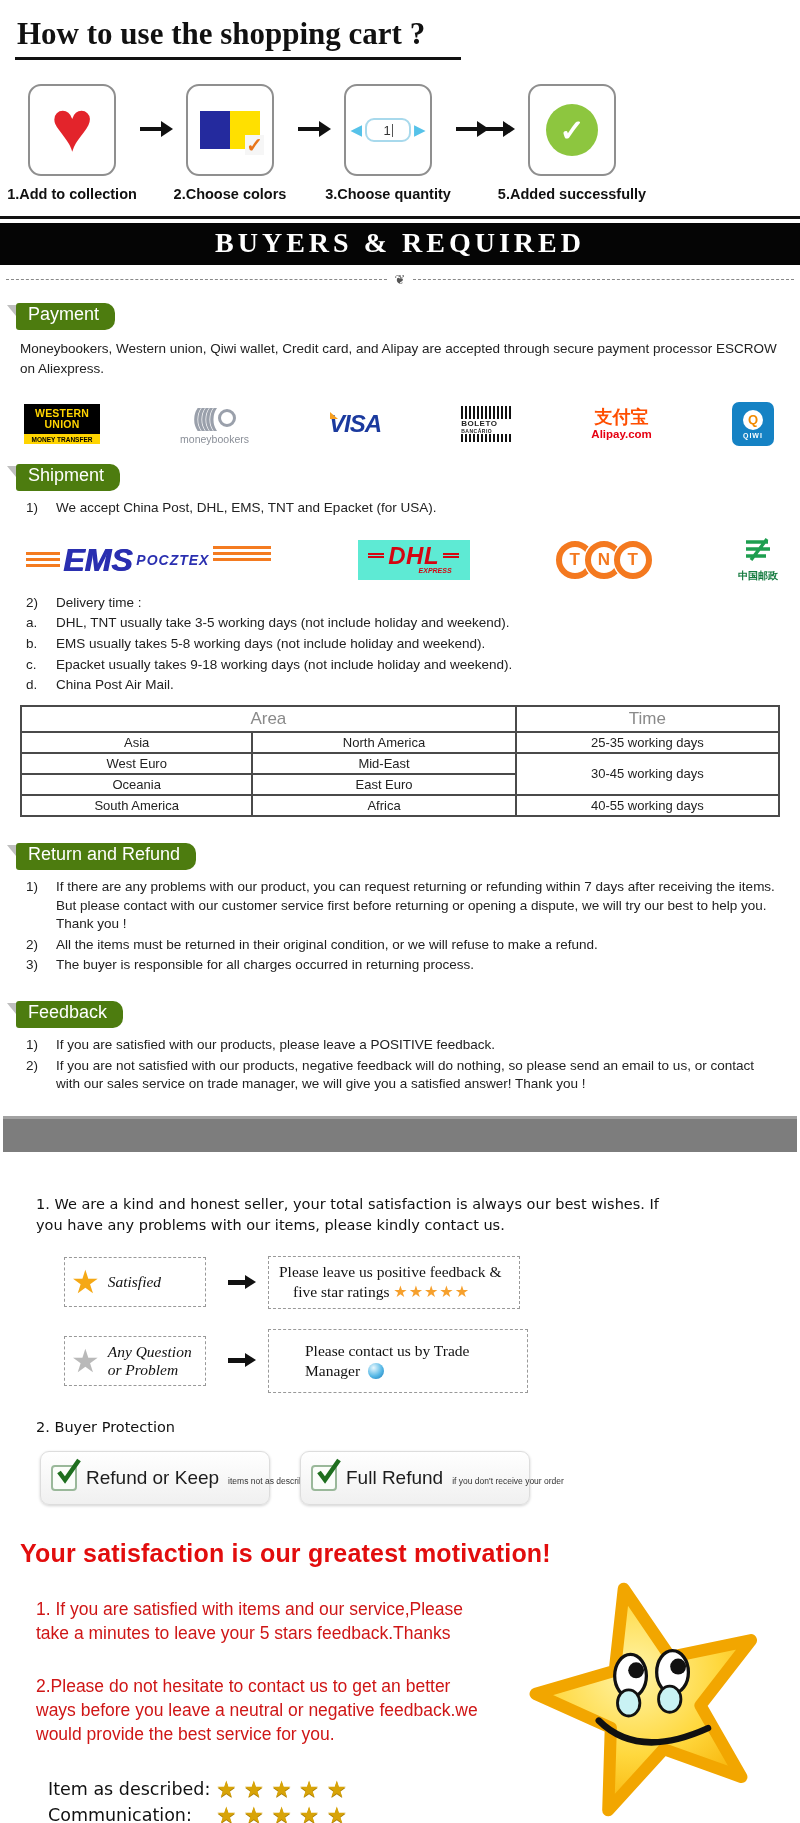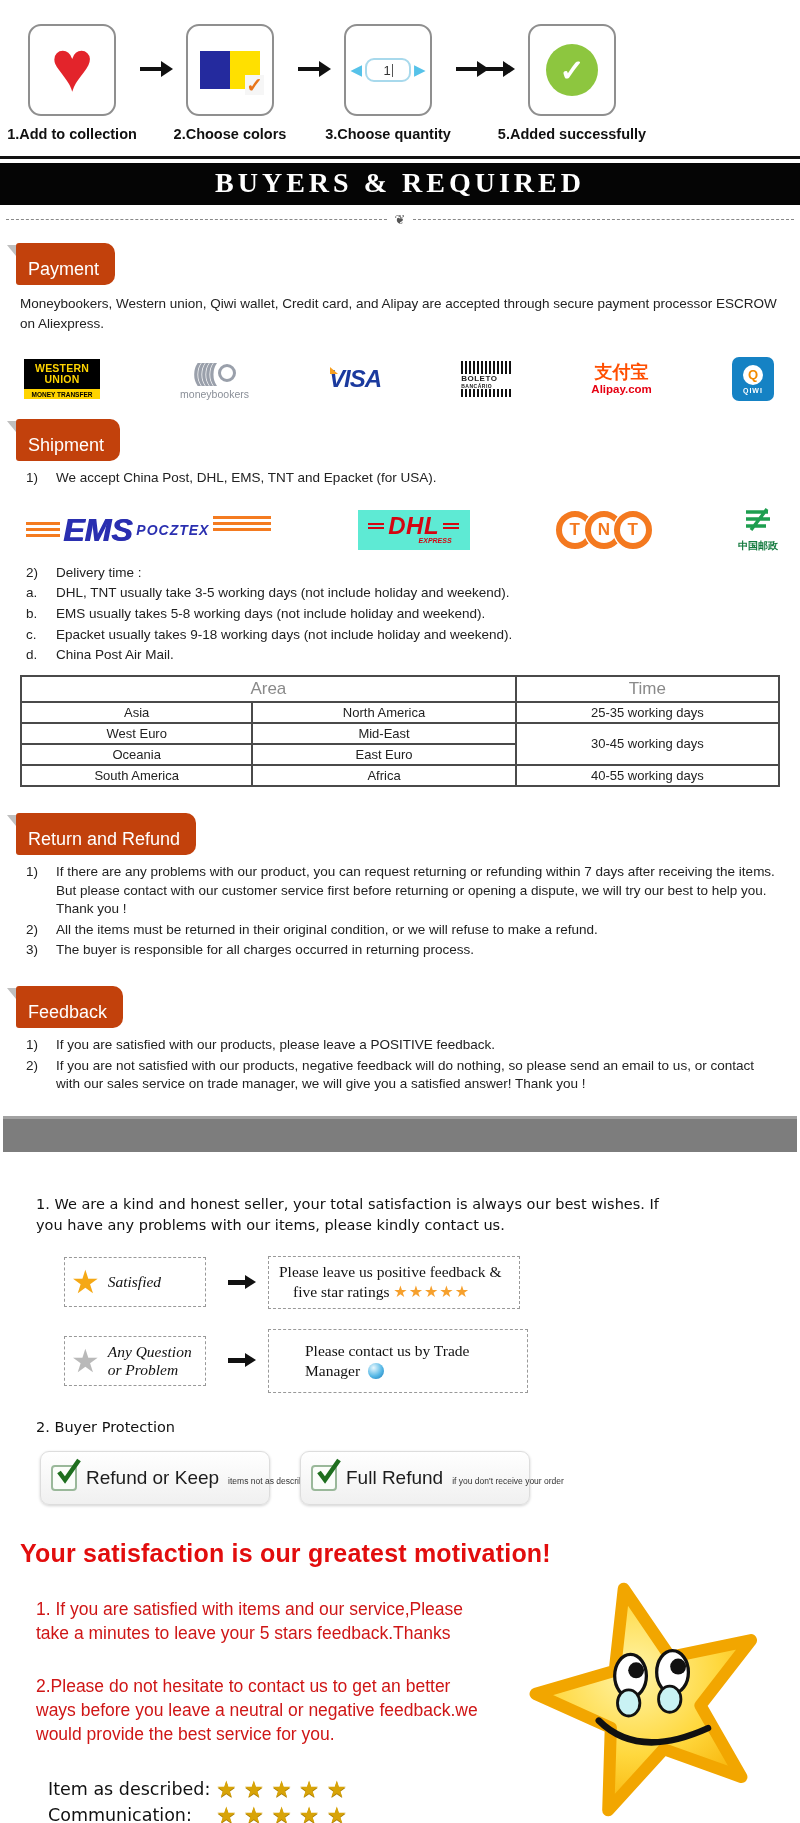--- a/index.html
+++ b/index.html
@@ -39,21 +39,21 @@
   
   .toprule { height:3px; background:#111; margin-top:14px; }
   .banner { margin-top:4px; background:#050505; color:#fff; text-align:center;
             font-family:"Liberation Serif", serif; font-weight:bold; font-size:28px;
             letter-spacing:4px; padding:4px 0 6px 0; }
   .dsep { display:flex; align-items:center; gap:8px; margin:7px 6px 0 6px; color:#666; }
   .dsep::before, .dsep::after { content:''; flex:1; border-top:1px dashed #888; }
   .orn { font-size:13px; color:#555; }
 
   
-  .badge { display:inline-block; background:#c2410c; color:#fff; font-size:18px; padding:16px 16px 5px 12px;
+  .badge { display:inline-block; background:#4d7c0f; color:#fff; font-size:18px; padding:1px 16px 5px 12px;
            border-radius:3px 10px 10px 3px; margin-left:16px; position:relative; }
   .badge::before { content:''; position:absolute; left:-9px; top:2px; border-top:11px solid #bfbfbf;
                    border-left:9px solid transparent; }
   .sec { margin-top:16px; }
   .para { font-size:13.5px; line-height:1.45; color:#222; margin:9px 20px 0 20px; max-width:762px; }
 
   
   .nlist { margin:8px 22px 0 26px; }
   .nrow { display:flex; font-size:13.5px; line-height:1.38; margin-top:2px; }
   .nrow .num { width:30px; flex:0 0 30px; }
@@ -156,20 +156,21 @@
   .rat-row { display:flex; align-items:center; height:26px; }
   .rat-label { width:168px; font-size:17.5px; color:#111; font-family:"DejaVu Sans", sans-serif; }
   .rat-stars { color:#d8a408; font-size:23px; letter-spacing:7px; line-height:1; text-shadow:0 1px 0 #a87c06; }
 </style>
 </head>
 <body>
 
 <div class="page">
 
   
+  <h1 class="title">How to use the shopping cart ?</h1>
 
   
   <div class="steps">
     <div class="step">
       <div class="card">
         <span class="heart">♥</span>
       </div>
       <div class="step-label">1.Add to collection</div>
     </div>
     <div class="step-arrow"></div>

